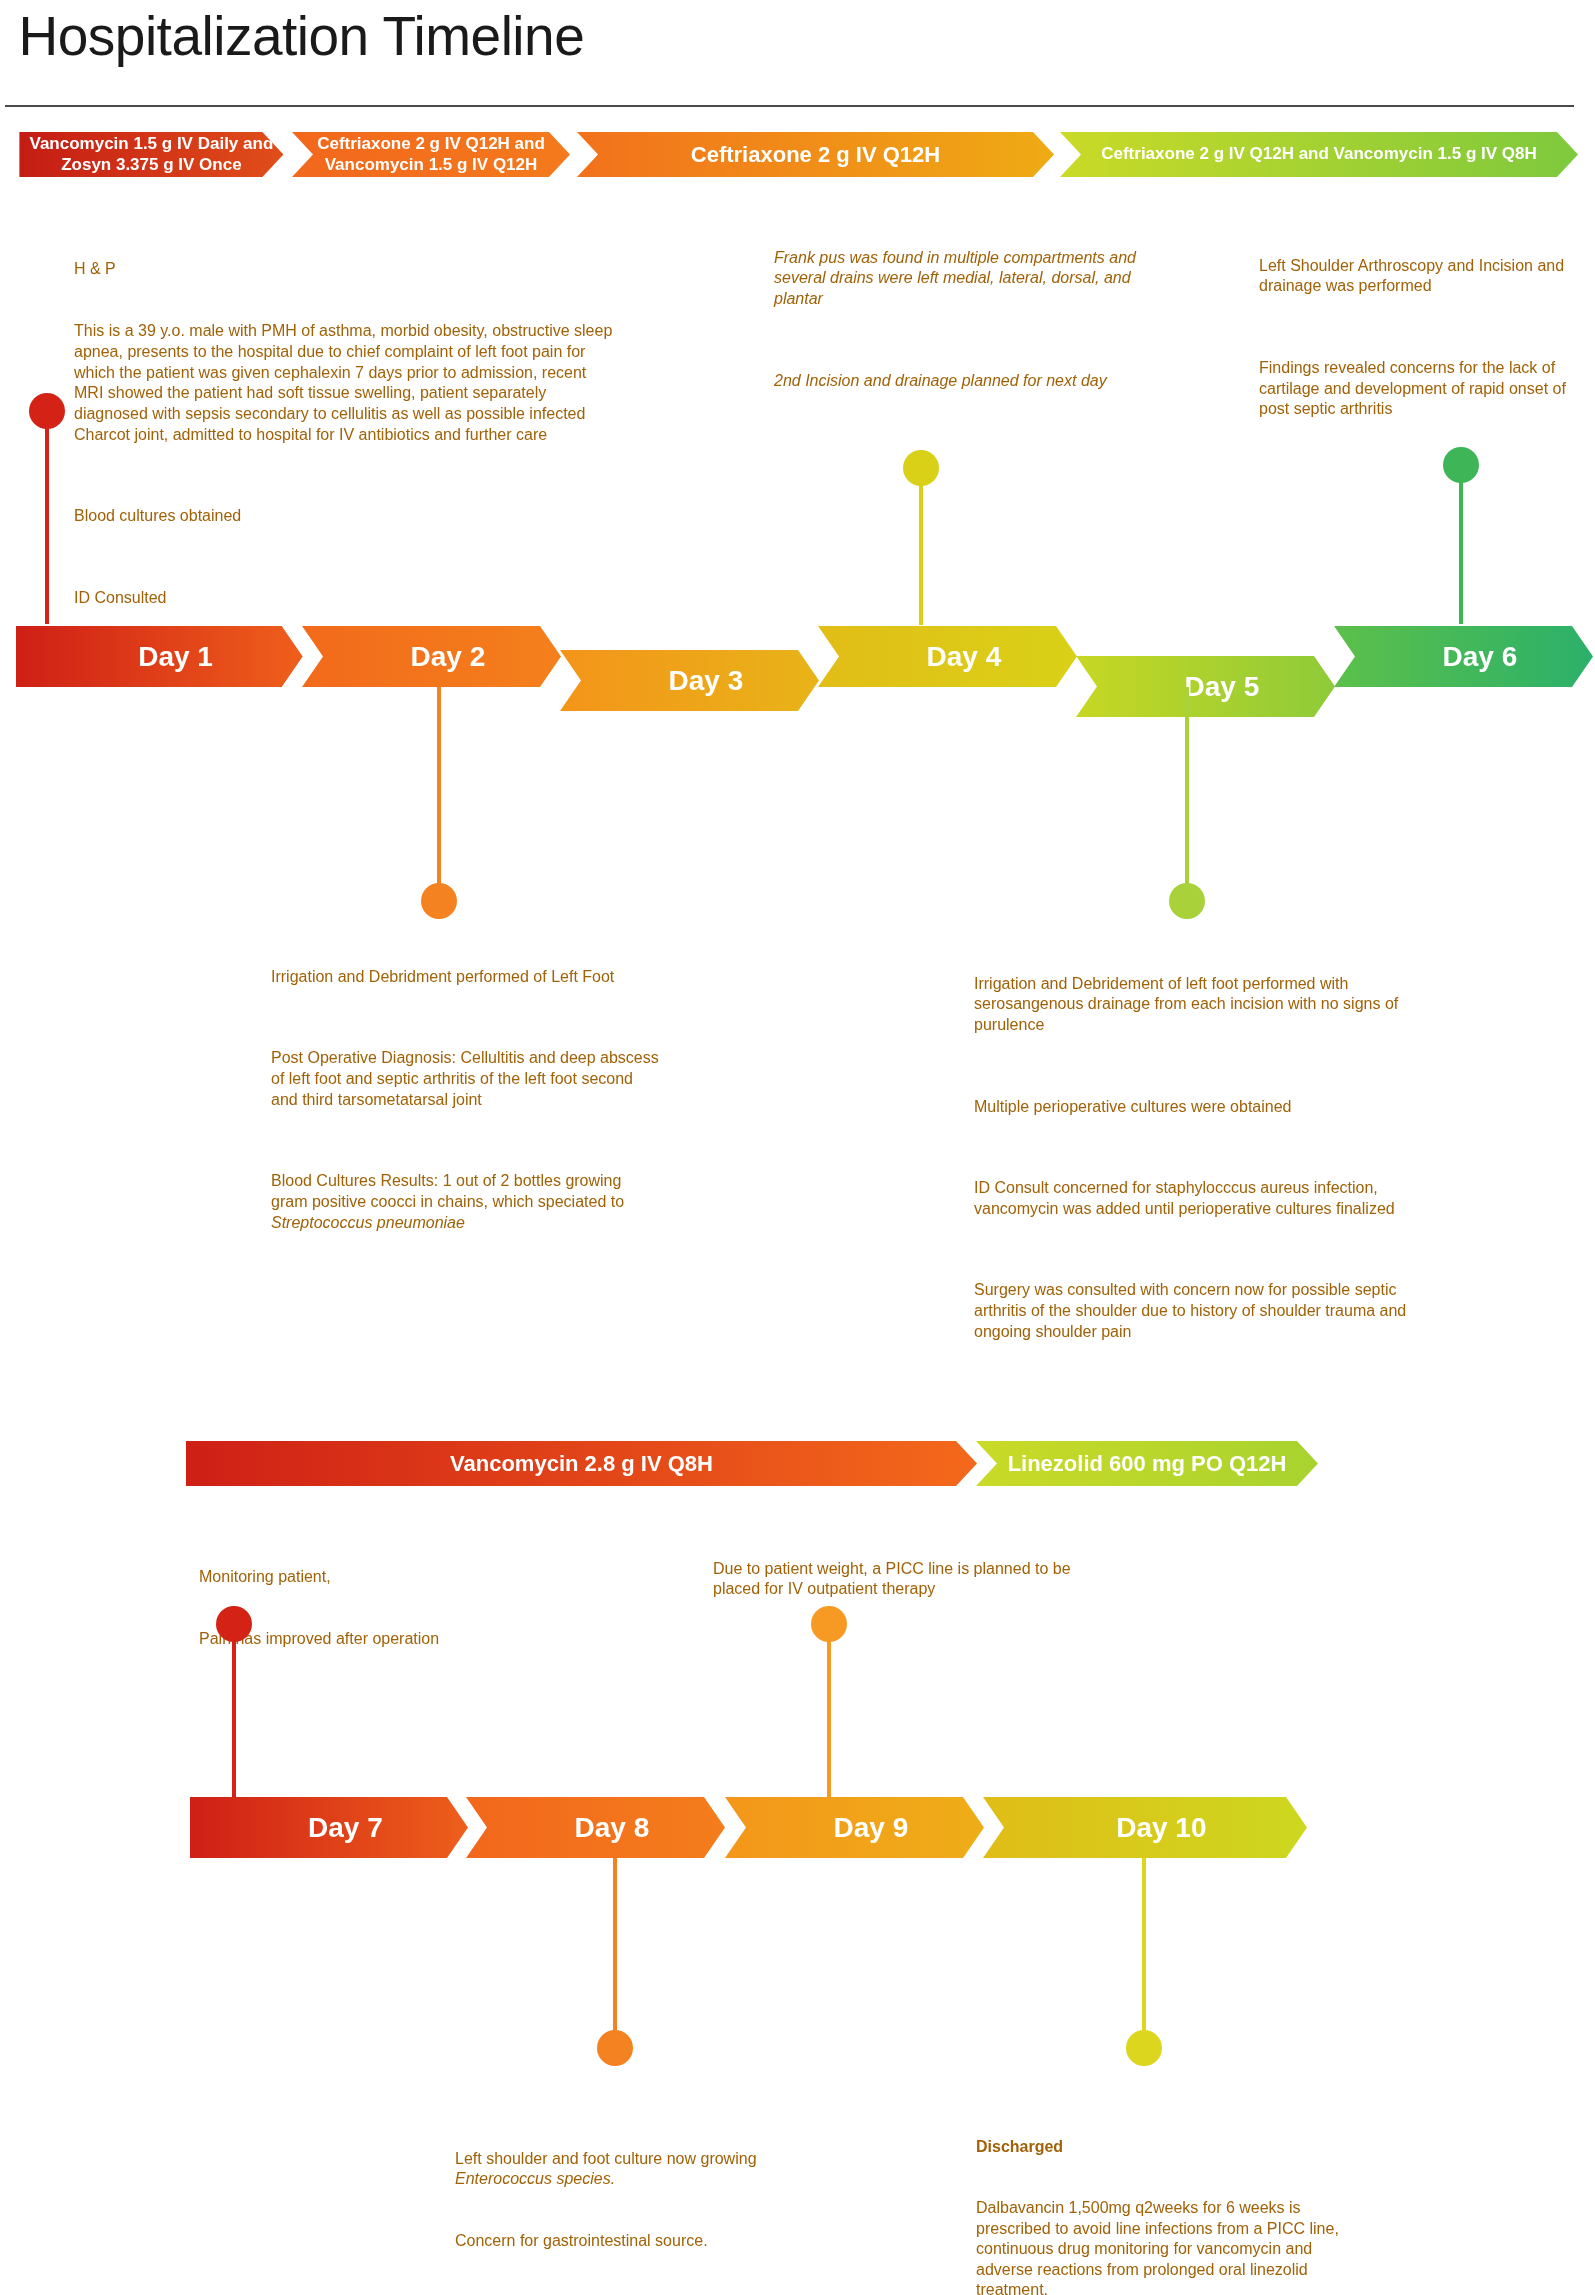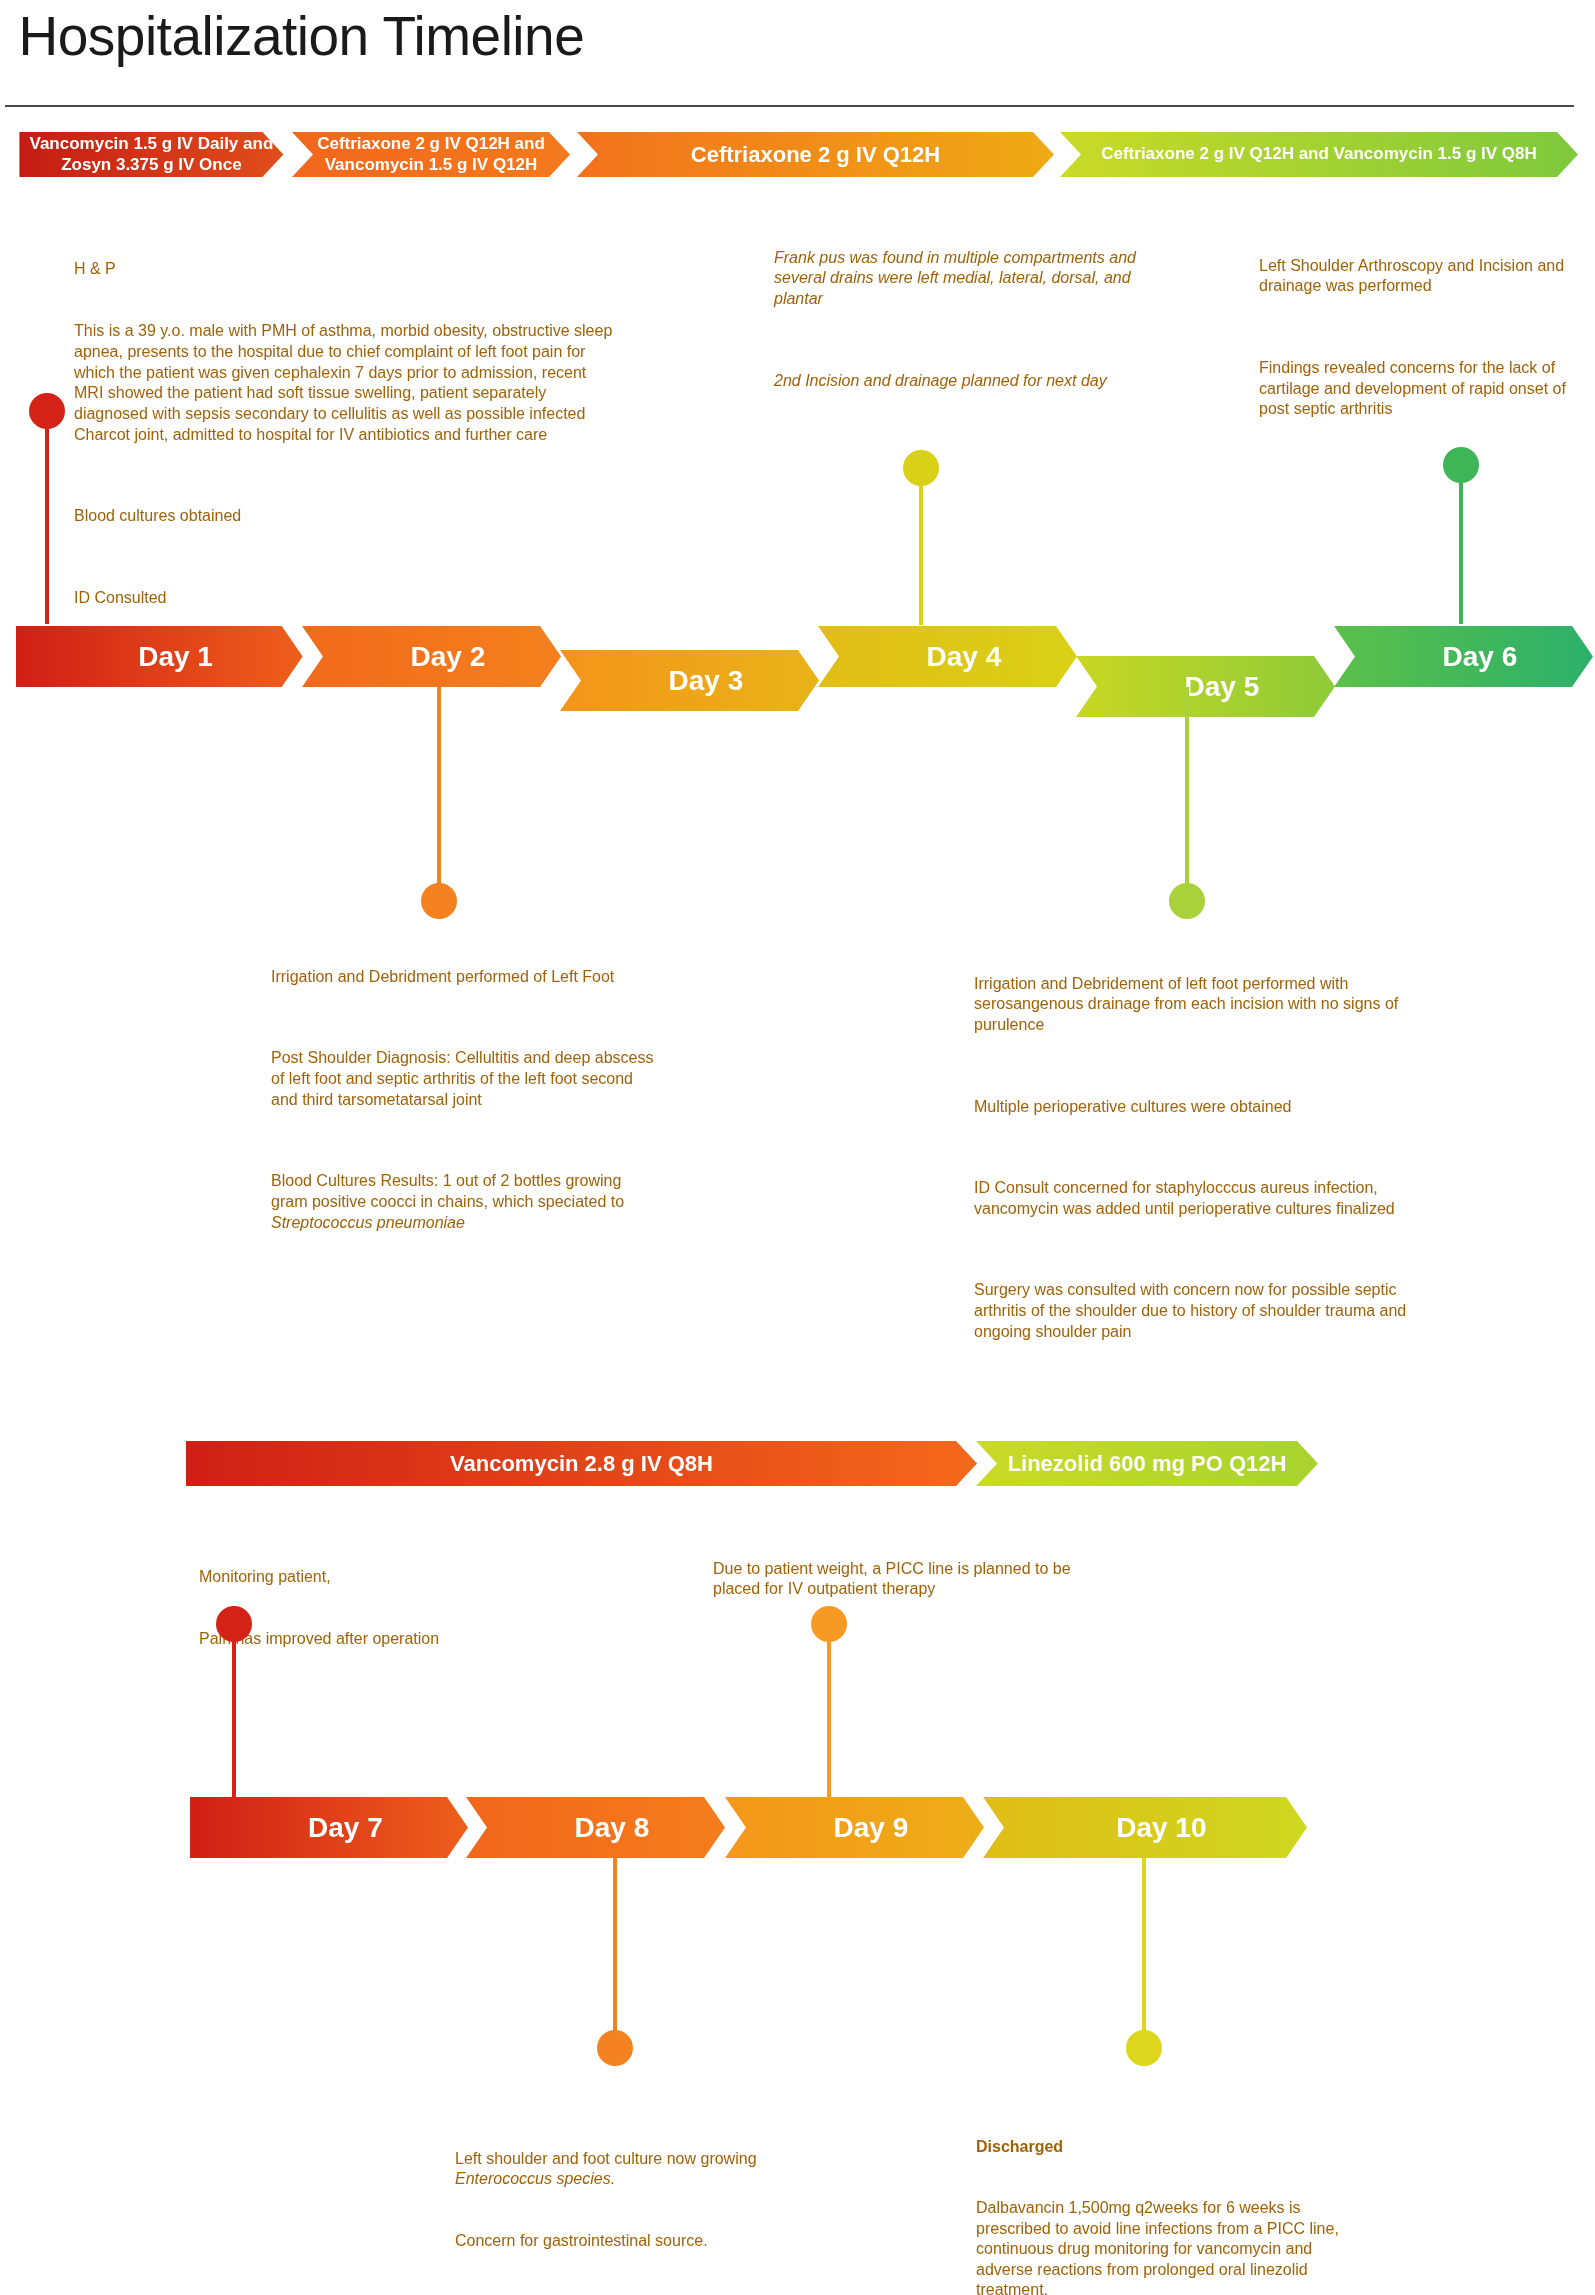--- a/index.html
+++ b/index.html
@@ -142,21 +142,21 @@
   <div class="dot" style="top:196px; background:#f58220;"></div>
 </div>
 
 <div class="pin" style="left:1169px; top:687px; width:36px; height:232px;">
   <div class="stem" style="top:0; height:198px; background:#a8d13a;"></div>
   <div class="dot" style="top:196px; background:#a8d13a;"></div>
 </div>
 
 <div class="note" style="left:271px; top:925px; width:389px;">
   <p>Irrigation and Debridment performed of Left Foot</p>
-  <p>Post Shoulder Diagnosis: Cellultitis and deep abscess of left foot and septic arthritis of the left foot second and third tarsometatarsal joint</p>
+  <p>Post Operative Diagnosis: Cellultitis and deep abscess of left foot and septic arthritis of the left foot second and third tarsometatarsal joint</p>
   <p><span>Blood Cultures Results: 1 out of 2 bottles growing gram positive coocci in chains, which speciated to </span><span class="ital">Streptococcus pneumoniae</span></p>
 </div>
 
 <div class="note" style="left:974px; top:932px; width:477px;">
   <p>Irrigation and Debridement of left foot performed with serosangenous drainage from each incision with no signs of purulence</p>
   <p>Multiple perioperative cultures were obtained</p>
   <p>ID Consult concerned for staphylocccus aureus infection, vancomycin was added until perioperative cultures finalized</p>
   <p>Surgery was consulted with concern now for possible septic arthritis of the shoulder due to history of shoulder trauma and ongoing shoulder pain</p>
 </div>
 

